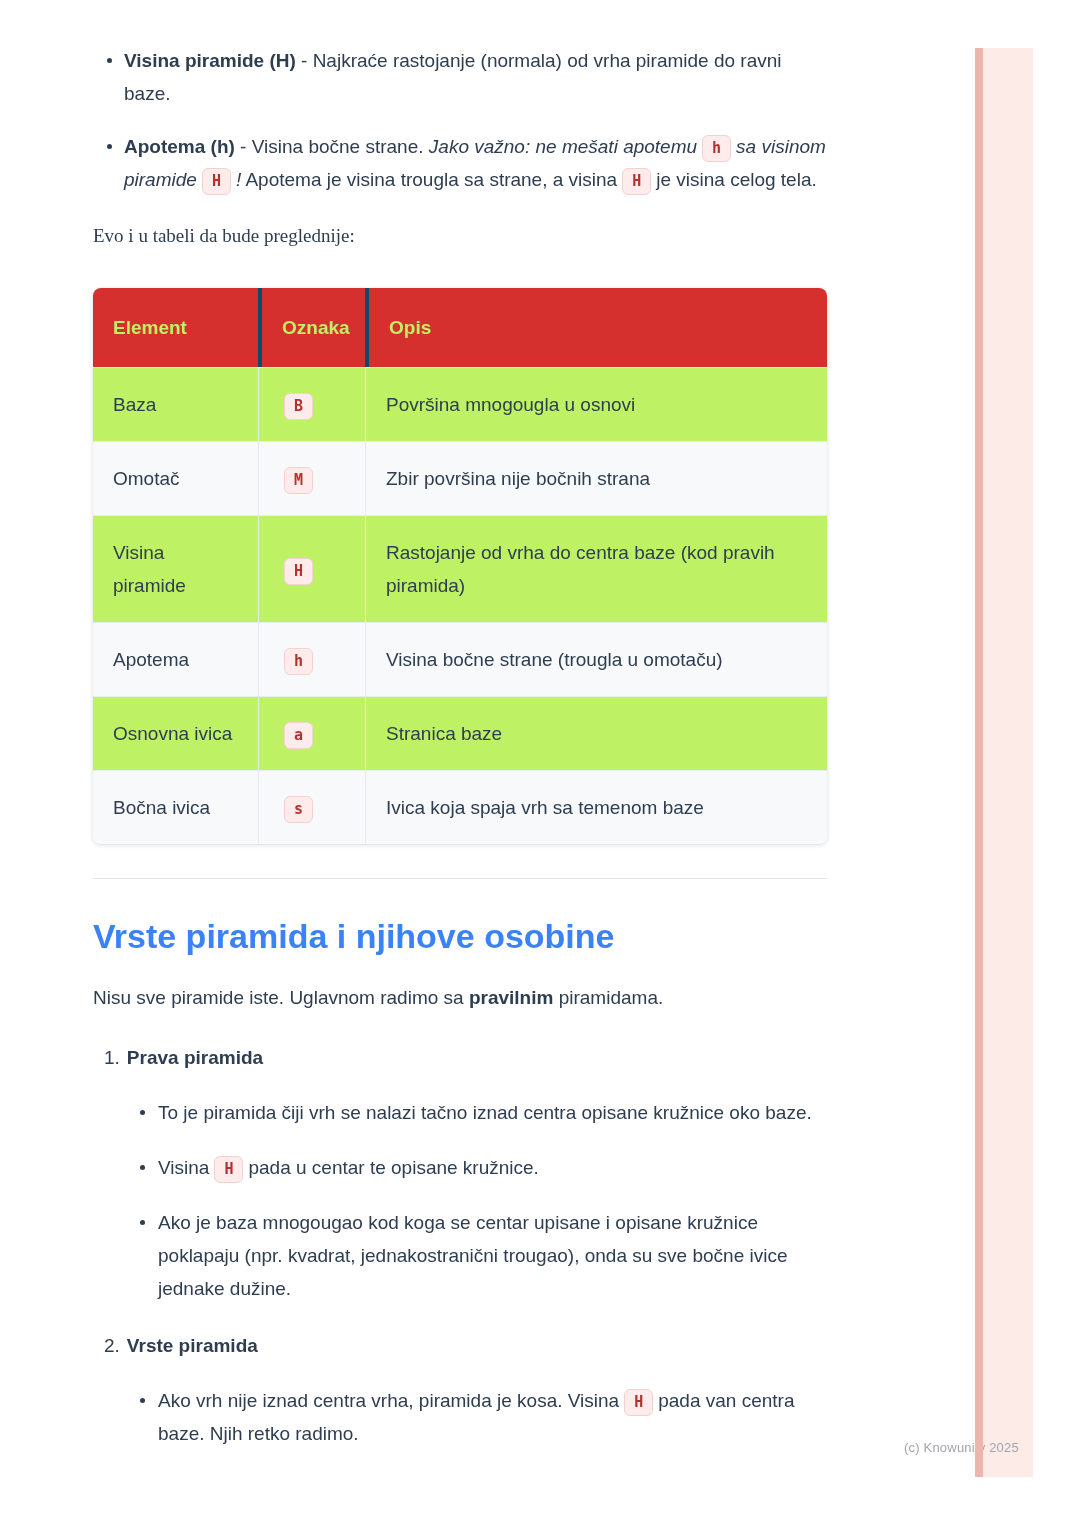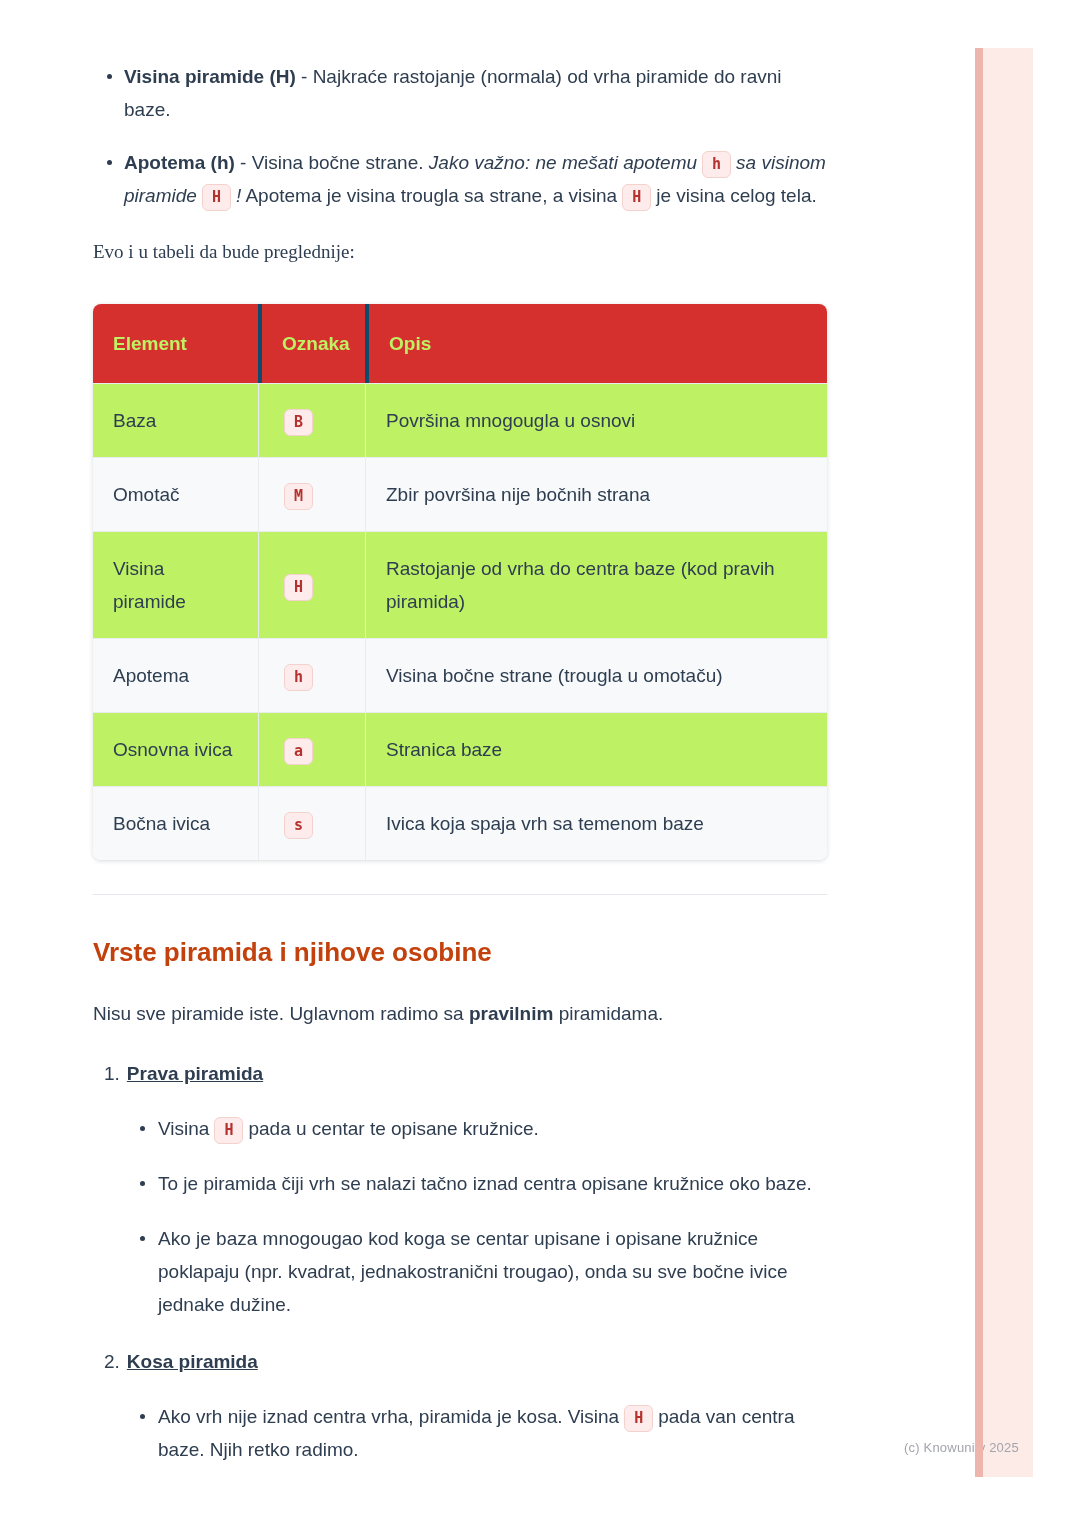--- a/index.html
+++ b/index.html
@@ -14,21 +14,21 @@
     background:#eeb5ac; z-index:3; }
   .watermark { position:absolute; top:1440px; left:904px; font-size:13px;
     color:#a3a5ad; z-index:2; letter-spacing:0.2px; }
 
   .content { position:absolute; left:93px; top:40px; width:734px;
     color:#2e3d50; font-size:19px; line-height:33px; z-index:0; }
 
   b, strong, .bold { font-weight:700; }
   .italic { font-style:italic; }
 
-  ul.dots { list-style:none; margin:20px 0 0; padding:0 0 0 14px; }
+  ul.dots { list-style:none; margin:4px 0 0; padding:0 0 0 14px; }
   ul.dots > li { position:relative; padding-left:17px; margin-bottom:20px; }
   ul.dots > li::before { content:""; position:absolute; left:0; top:14px;
     width:5px; height:5px; border-radius:50%; background:#2e3d50; }
 
   .badge { display:inline-block; background:#fdeceb; border:1px solid #f3d2ce;
     border-radius:6px; padding:0 9px; margin:0 5px;
     font-family:"DejaVu Sans Mono", monospace; font-weight:700; font-size:15px;
     line-height:25px; color:#b5312d; vertical-align:baseline; }
 
   .table-intro { margin-top:23px;font-family:Liberation Serif, serif; }
@@ -41,29 +41,29 @@
   table.elements th { background:#d5302e; color:#bef264; text-align:left;
     padding:23px 20px; font-size:19px; font-weight:700; }
   table.elements th + th { border-left:4px solid #0c4a6e; }
   table.elements td { padding:20px 20px; border-top:1px solid #e8ecef;
     font-size:19px; color:#2e3d50; background:#bef264; vertical-align:middle; }
   table.elements td + td { border-left:1px solid #e8ecef; }
   table.elements tbody tr:nth-child(even) td { background:#f7f9fb; }
 
   hr.divider { border:none; border-top:1px solid #e4e8ec; margin:34px 0 0; }
 
-  h2.section-heading { color:#c2410c; font-size:26px; line-height:34px;
+  h2.section-heading { color:#3b82f6; font-size:34px; line-height:34px;
     font-weight:700; margin:40px 0 0; }
 
   .section-intro { margin-top:28px; }
 
   ol.numbered { list-style:none; margin:27px 0 0; padding:0 0 0 11px; }
   ol.numbered > li { margin-bottom:24px; }
   .num-label { margin-right:7px; }
-  .num-title { font-weight:700;text-decoration:underline; }
+  .num-title { font-weight:700; }
 
   ul.sub { list-style:none; margin:22px 0 0; padding:0 0 0 36px; }
   ul.sub > li { position:relative; padding-left:18px; margin-bottom:22px; }
   ul.sub > li::before { content:""; position:absolute; left:0; top:14px;
     width:5px; height:5px; border-radius:50%; background:#2e3d50; }
 </style>
 </head>
 <body>
 
 <div class="page">
@@ -137,29 +137,29 @@
     <h2 class="section-heading">Vrste piramida i njihove osobine</h2>
 
     <p class="section-intro">
       <span>Nisu sve piramide iste. Uglavnom radimo sa </span><span class="bold">pravilnim</span><span> piramidama.</span>
     </p>
 
     <ol class="numbered">
       <li>
         <span class="num-label">1.</span><span class="num-title">Prava piramida</span>
         <ul class="sub">
+          <li>To je piramida čiji vrh se nalazi tačno iznad centra opisane kružnice oko baze.</li>
           <li>
             <span>Visina</span><span class="badge">H</span><span>pada u centar te opisane kružnice.</span>
           </li>
-          <li>To je piramida čiji vrh se nalazi tačno iznad centra opisane kružnice oko baze.</li>
           <li>Ako je baza mnogougao kod koga se centar upisane i opisane kružnice poklapaju (npr. kvadrat, jednakostranični trougao), onda su sve bočne ivice jednake dužine.</li>
         </ul>
       </li>
       <li>
-        <span class="num-label">2.</span><span class="num-title">Kosa piramida</span>
+        <span class="num-label">2.</span><span class="num-title">Vrste piramida</span>
         <ul class="sub">
           <li>
             <span>Ako vrh nije iznad centra vrha, piramida je kosa. Visina</span><span class="badge">H</span><span>pada van centra baze. Njih retko radimo.</span>
           </li>
         </ul>
       </li>
     </ol>
 
   </div>
 </div>

